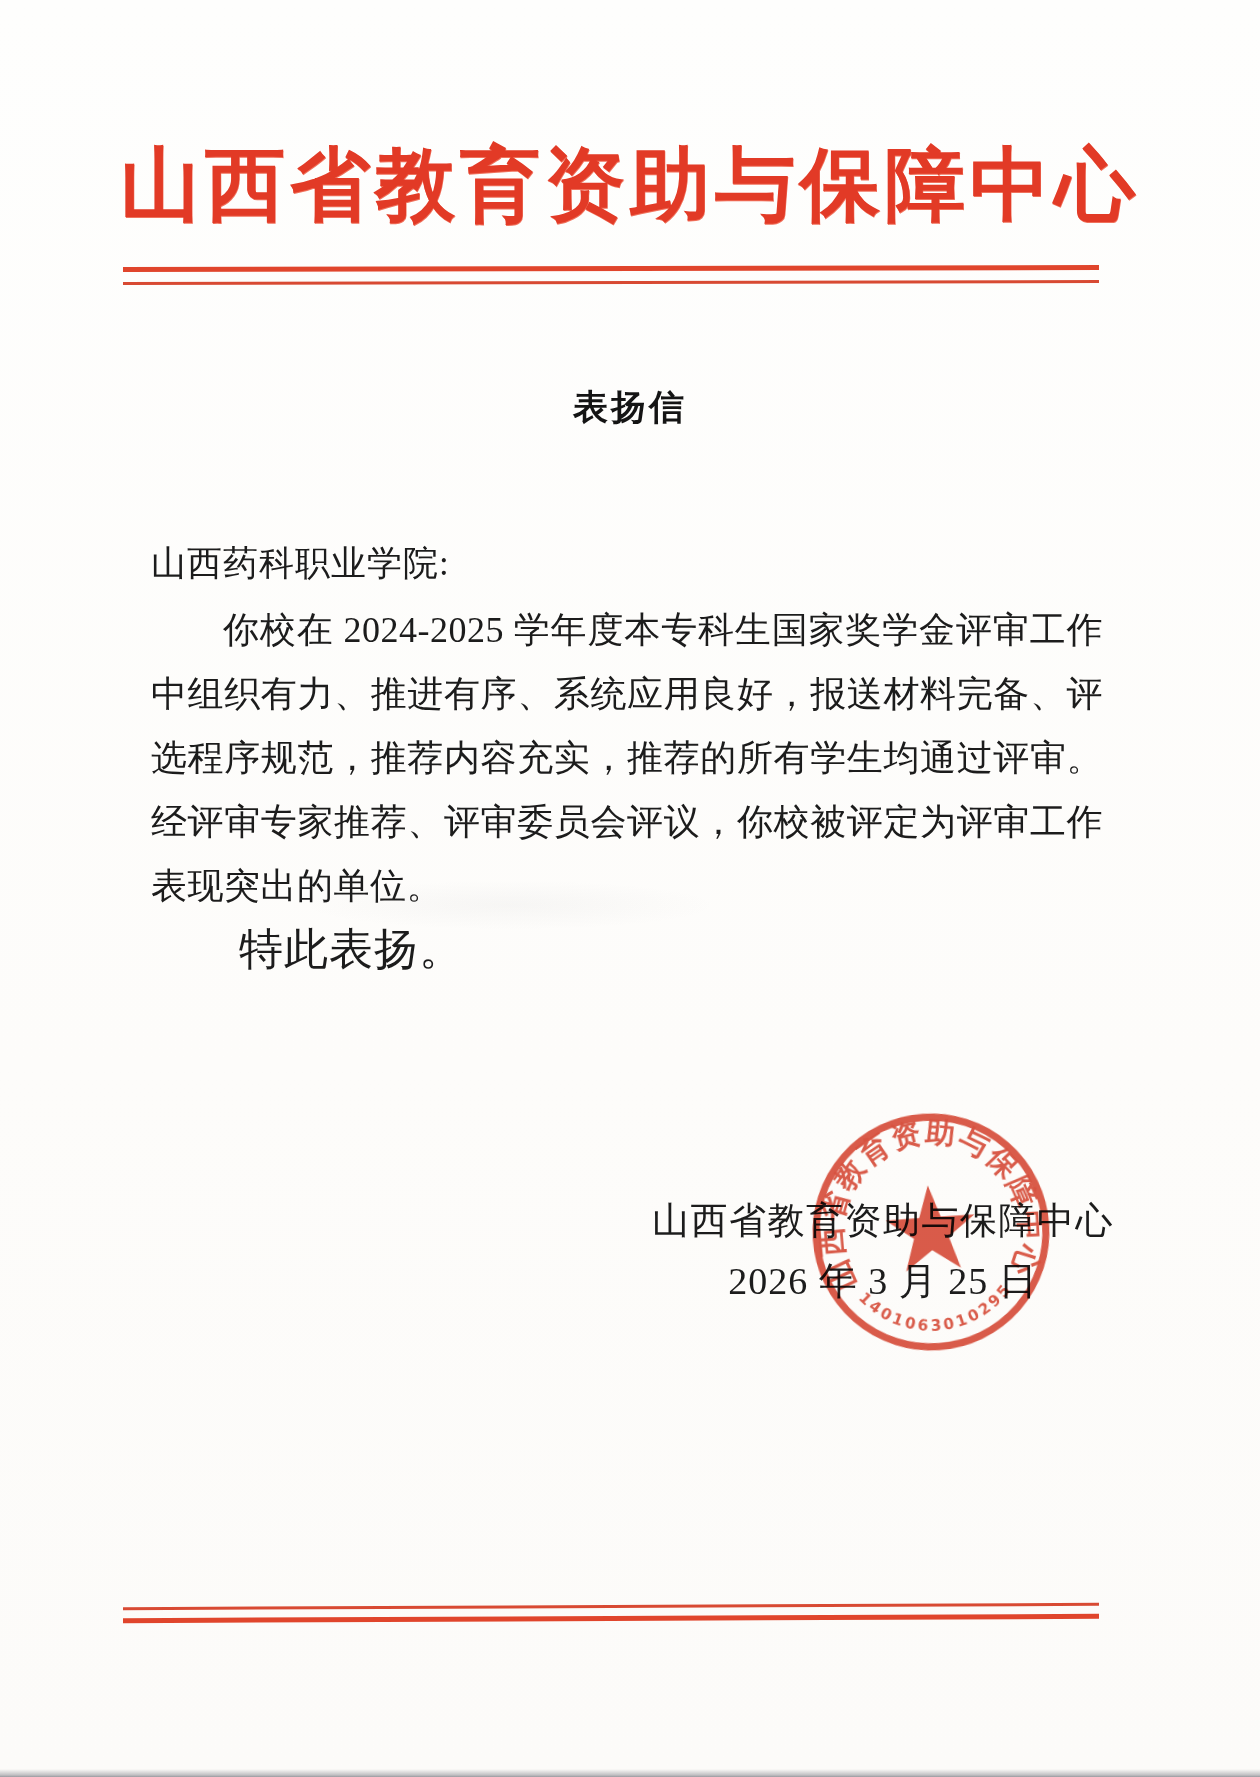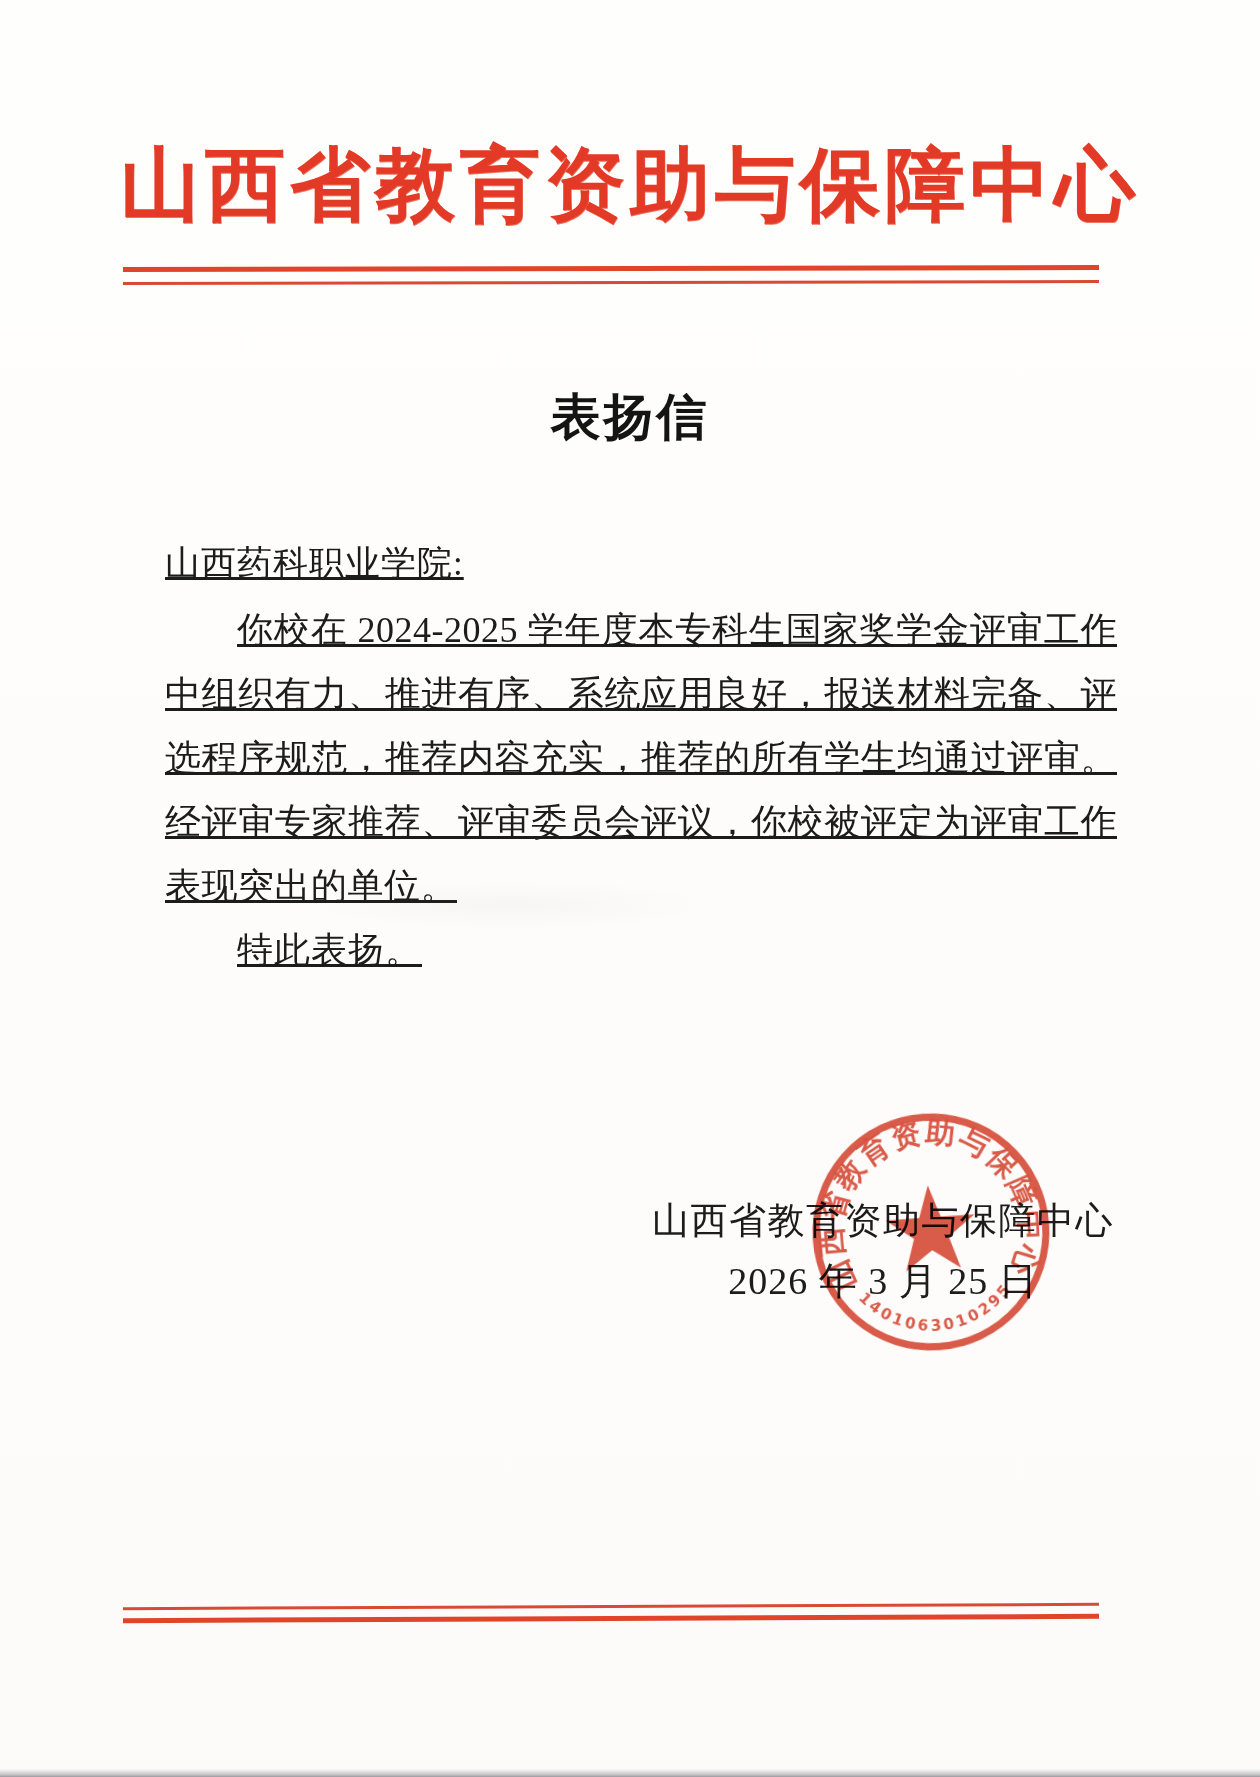--- a/index.html
+++ b/index.html
@@ -42,52 +42,51 @@
   .rule-bottom-thin  { top: 1605px; height: 3px; background: #d84a33; transform: rotate(-0.25deg); }
   .rule-bottom-thick { top: 1616px; height: 5px; transform: rotate(-0.25deg); }
 
   
   .doc-title {
     position: absolute;
     top: 384px;
     left: 0;
     width: 100%;
     text-align: center;
-    font-size: 50px;
+    font-size: 35px;
     font-weight: 700;
     letter-spacing: 3px;
     color: #141414;
   }
 
   
   .body-block {
     position: absolute;
     top: 540px;
-    left: 165px;
+    left: 151px;
     width: 952px;
     color: #1c1c1c;
-    text-decoration: underline;
   }
   .salutation {
     font-size: 35px;
     line-height: 48px;
     letter-spacing: 1px;
   }
   .para {
     margin: 10px 0 0 0;
     font-size: 36px;
     line-height: 64px;
     text-align: justify;
     text-justify: inter-ideograph;
     text-indent: 2em;
     letter-spacing: 0.5px;
   }
   .closing {
     margin: 0;
-    font-size: 36px;
+    font-size: 44px;
     line-height: 64px;
     text-indent: 2em;
     letter-spacing: 1px;
   }
 
   
   .sign-block {
     position: absolute;
     top: 1196px;
     right: 146px;

